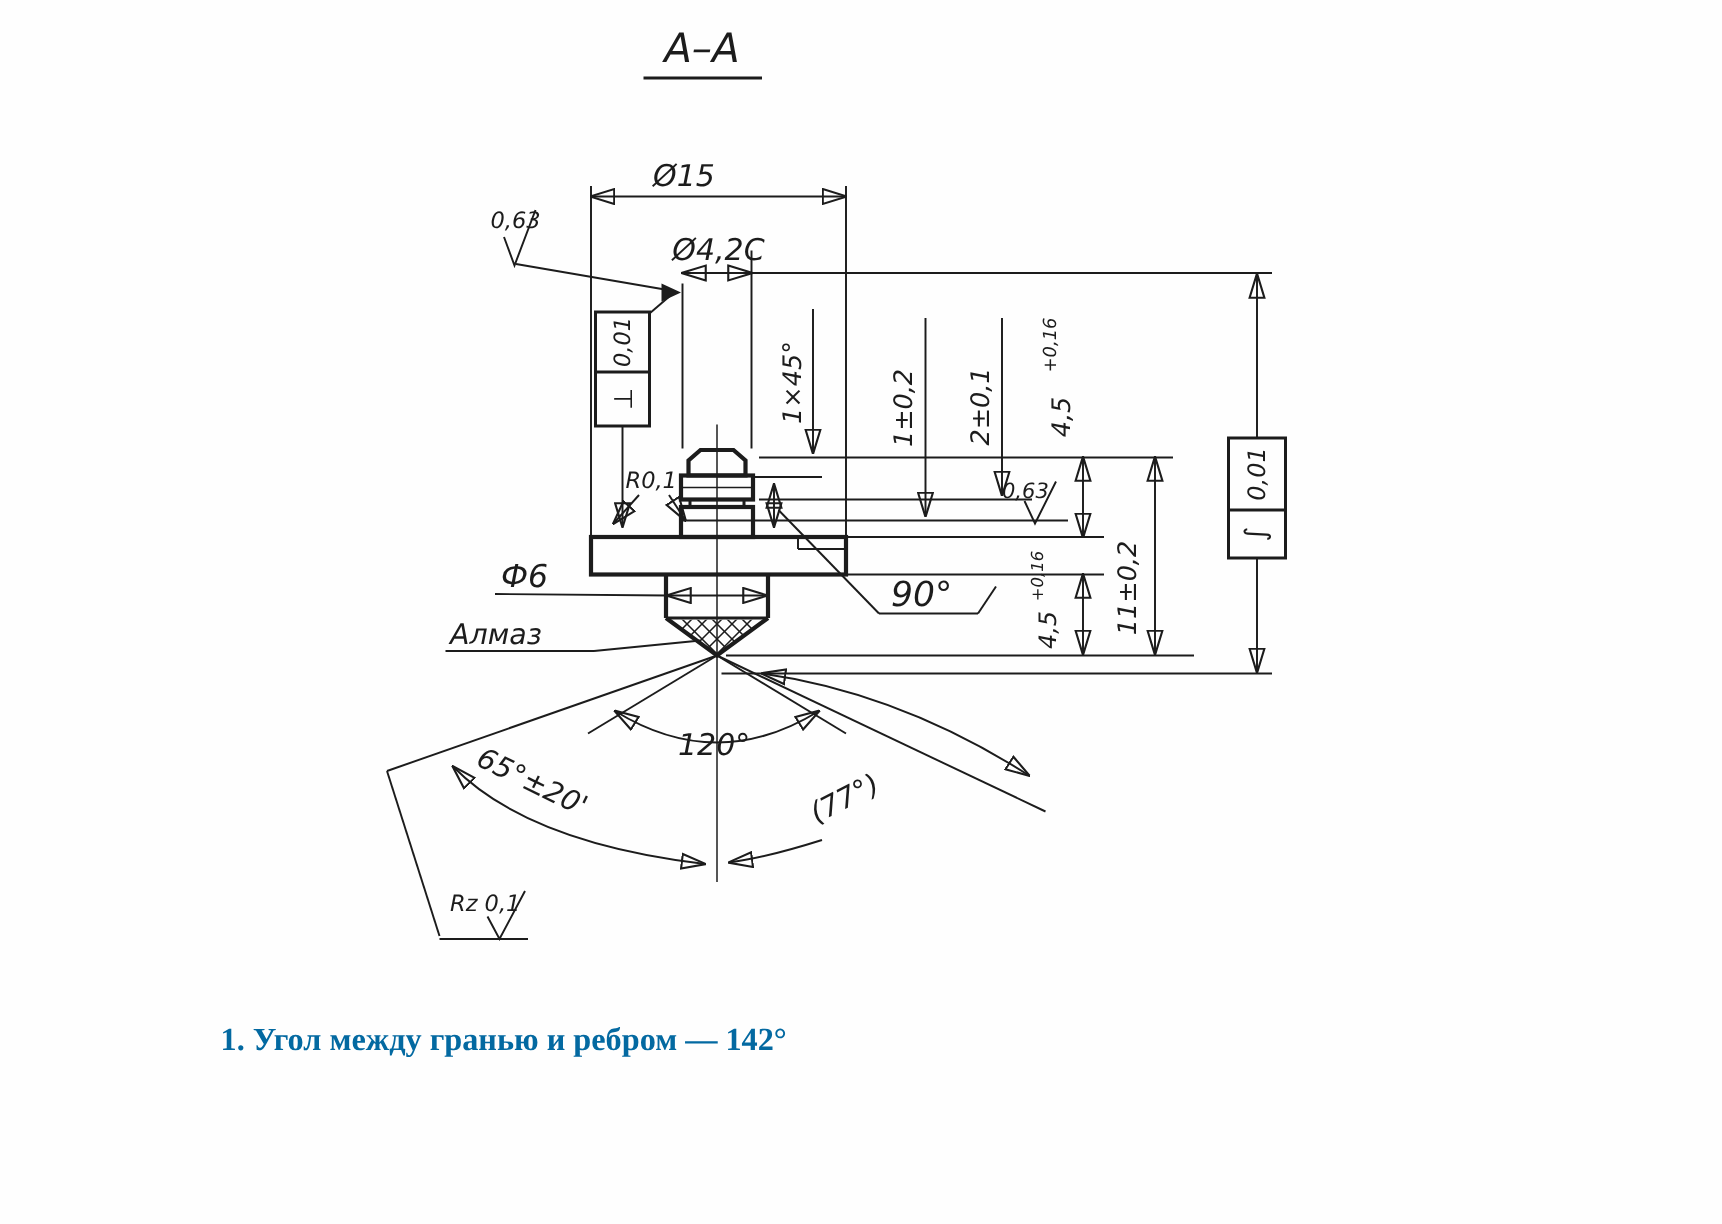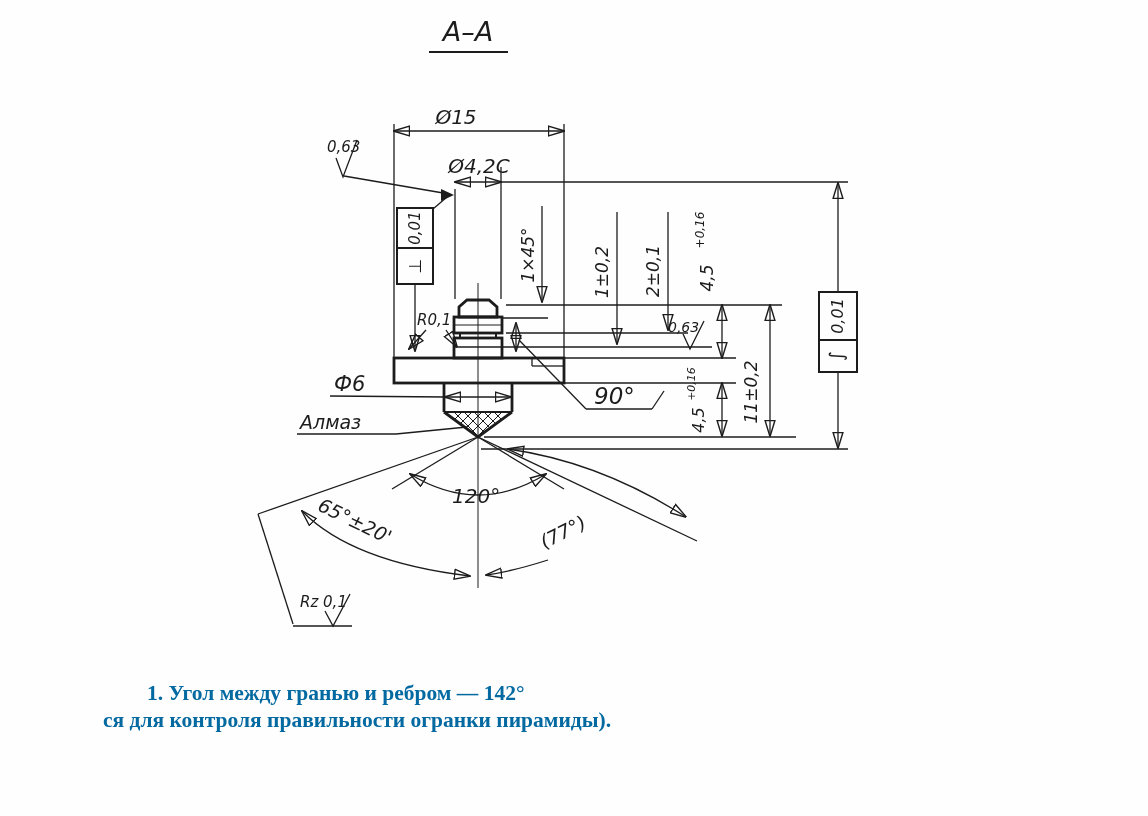--- a/index.html
+++ b/index.html
@@ -212,15 +212,14 @@
   </g>
 
   <g>
     <text class="dim" x="300" y="607" font-size="15">Rz 0,1</text>
     <path class="t" d="M325,611 L333,626 L350,594"></path>
   </g>
 </svg>
 
   <div id="notes">
     <div class="note-line indent">1. Угол между гранью и ребром — 142°</div>
-    <div class="note-line">ся для контроля правильности огранки пирамиды).</div>
   </div>
 </div>
 
 </body></html>

